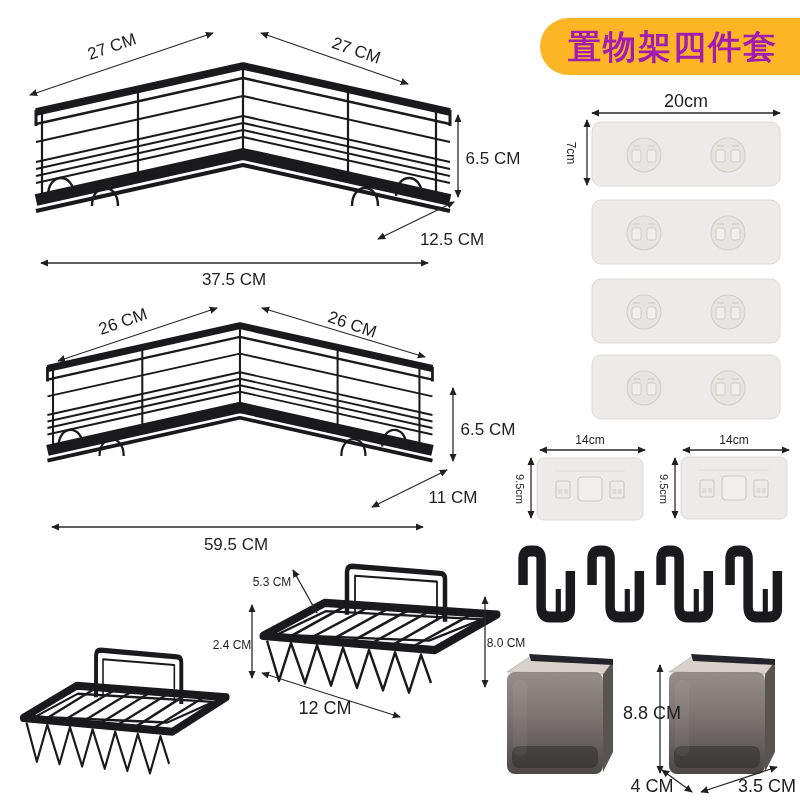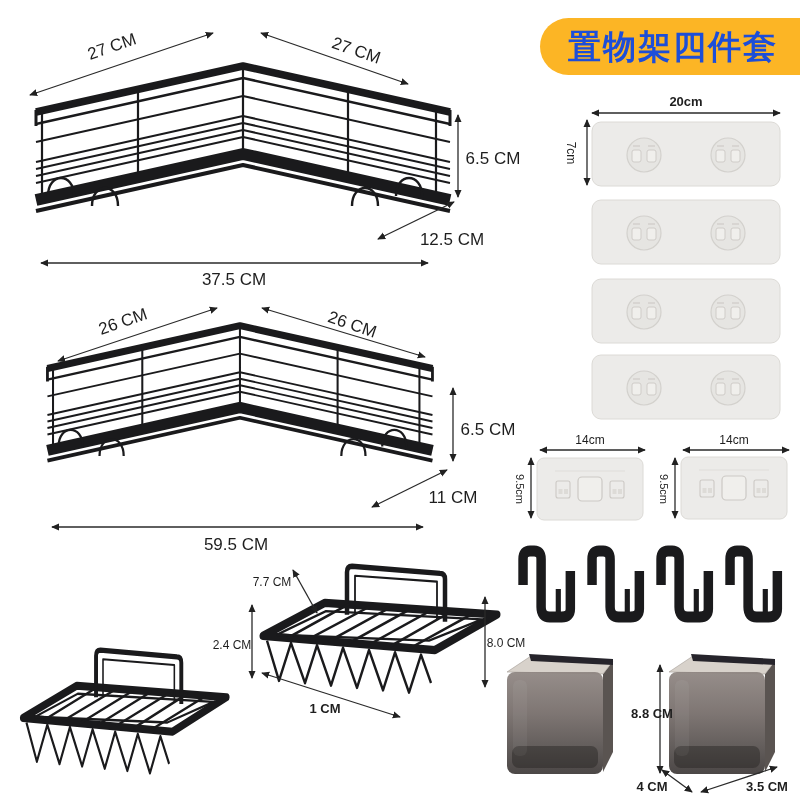--- a/index.html
+++ b/index.html
@@ -1,25 +1,25 @@
 <!DOCTYPE html>
 <html><head>
 <meta charset="utf-8">
 <style>
   html,body{margin:0;padding:0;background:#ffffff;}
   #stage{position:relative;width:800px;height:800px;background:#ffffff;overflow:hidden;
          font-family:"Liberation Sans", sans-serif;color:#1c1c1c;}
   svg{position:absolute;left:0;top:0;}
   .badge{position:absolute;right:0;top:18px;height:57px;line-height:57px;
          padding:0 22px 0 28px;border-radius:30px 0 0 30px;background:#FCB525;
-         font-size:33px;font-weight:700;letter-spacing:2px;color:#1d4ed8;}
+         font-size:33px;font-weight:700;letter-spacing:2px;color:#a21caf;}
   .dim{position:absolute;transform:translate(-50%,-50%);white-space:nowrap;
        font-weight:500;color:#1e1e1e;}
   .sz17{font-size:17px;}
-  .sz13{font-size:13px;font-weight:bold;}
+  .sz13{font-size:18px;}
   .sz12{font-size:12px;}
   .sz11{font-size:11px;}
   .rneg{transform:translate(-50%,-50%) rotate(-19deg);}
   .rpos{transform:translate(-50%,-50%) rotate(19deg);}
   .rv{transform:translate(-50%,-50%) rotate(90deg);}
 </style>
 </head>
 <body>
 
 <div id="stage">
@@ -153,24 +153,24 @@
   <div class="dim sz17" style="left:493px;top:159px">6.5 CM</div>
   <div class="dim sz17" style="left:452px;top:240px">12.5 CM</div>
   <div class="dim sz17" style="left:234px;top:280px">37.5 CM</div>
 
   <div class="dim sz17 rneg" style="left:123px;top:322px">26 CM</div>
   <div class="dim sz17 rpos" style="left:352px;top:325px">26 CM</div>
   <div class="dim sz17" style="left:488px;top:430px">6.5 CM</div>
   <div class="dim sz17" style="left:453px;top:498px">11 CM</div>
   <div class="dim sz17" style="left:236px;top:545px">59.5 CM</div>
 
-  <div class="dim sz12" style="left:272px;top:582px">7.7 CM</div>
+  <div class="dim sz12" style="left:272px;top:582px">5.3 CM</div>
   <div class="dim sz12" style="left:232px;top:645px">2.4 CM</div>
   <div class="dim sz12" style="left:506px;top:643px">8.0 CM</div>
-  <div class="dim sz13" style="left:325px;top:708px">1 CM</div>
+  <div class="dim sz13" style="left:325px;top:708px">12 CM</div>
 
   <div class="dim sz13" style="left:686px;top:101px">20cm</div>
   <div class="dim sz12 rv" style="left:571px;top:153px">7cm</div>
 
   <div class="dim sz12" style="left:590px;top:440px">14cm</div>
   <div class="dim sz11 rv" style="left:520px;top:489px">9.5cm</div>
   <div class="dim sz12" style="left:734px;top:440px">14cm</div>
   <div class="dim sz11 rv" style="left:664px;top:489px">9.5cm</div>
 
   <div class="dim sz13" style="left:652px;top:713px">8.8 CM</div>

